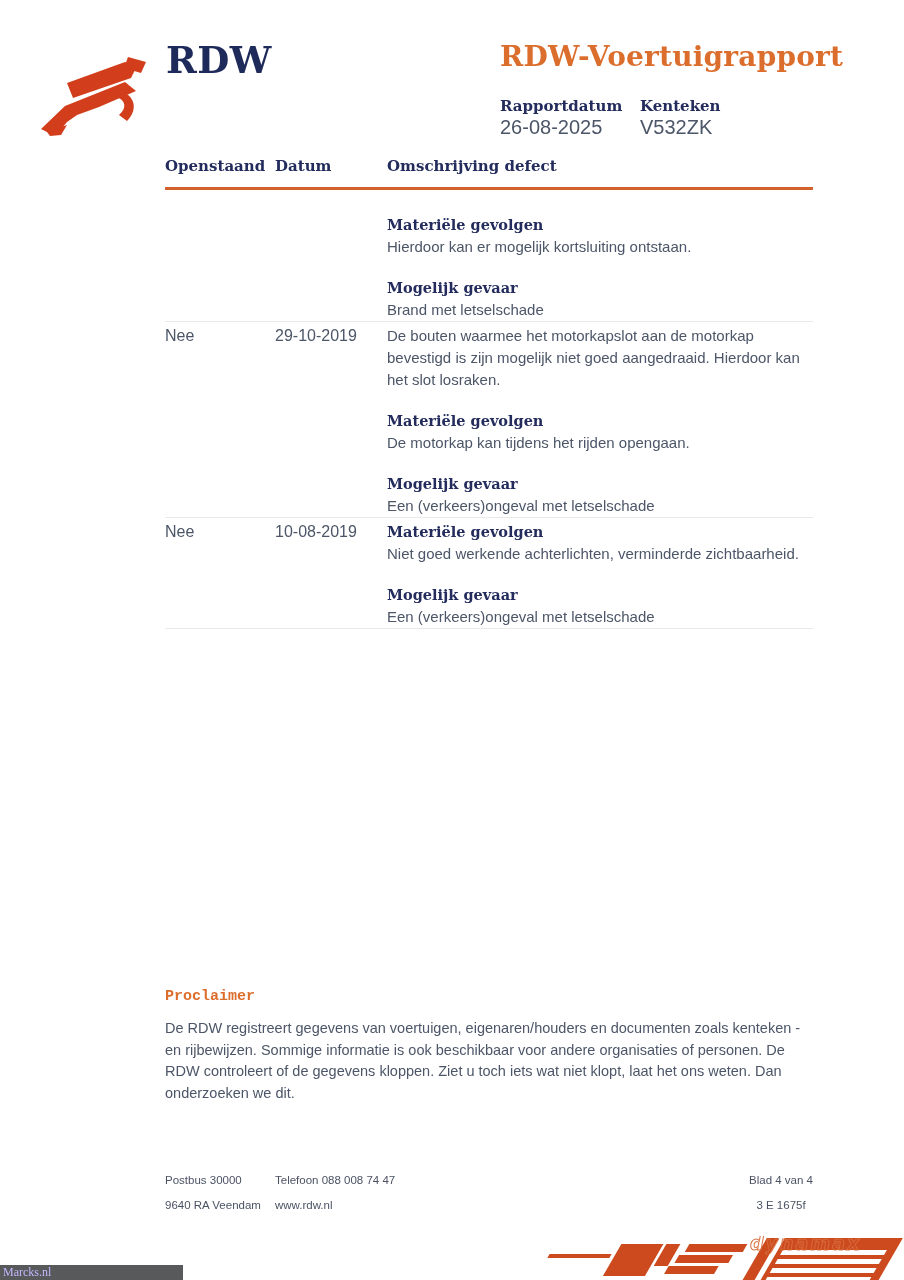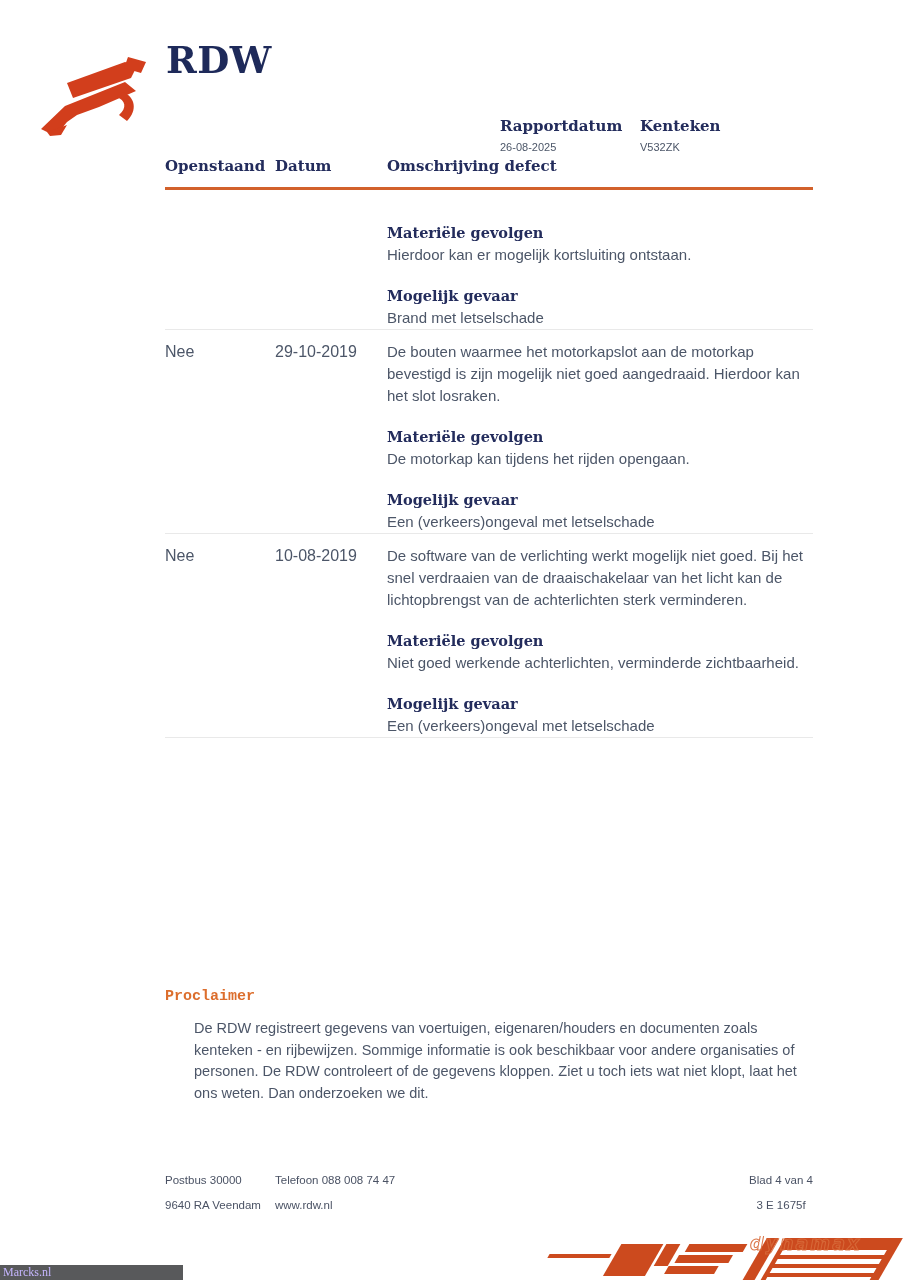--- a/index.html
+++ b/index.html
@@ -16,44 +16,44 @@
   body{font-family:"Liberation Sans",sans-serif;}
   .page{position:relative;width:904px;height:1280px;background:#fff;overflow:hidden;margin:0 auto;}
 
   
   .brand{position:absolute;left:36px;top:44px;width:250px;height:95px;}
   .brand-bird{position:absolute;left:0;top:8px;width:122px;height:88px;}
   .brand-word{position:absolute;left:130px;top:-6px;font-family:"DejaVu Serif",serif;
     font-size:37px;font-weight:600;color:#1E2A5A;letter-spacing:0.5px;}
   .doc-title{position:absolute;left:500px;top:40px;font-family:"DejaVu Serif",serif;
     font-size:28px;font-weight:700;color:var(--accent_orange);letter-spacing:0.2px;}
-  .meta{position:absolute;left:500px;top:96px;display:grid;grid-template-columns:140px auto;margin-top:20px;}
+  .meta{position:absolute;left:500px;top:96px;display:grid;grid-template-columns:140px auto;}
   .meta-label{font-family:"DejaVu Serif",serif;font-weight:700;font-size:15px;color:var(--navy);line-height:20px;}
-  .meta-value{font-size:11px;color:var(--body_text);line-height:22px;}
+  .meta-value{font-size:20px;color:var(--body_text);line-height:22px;}
 
   
   .report-table{position:absolute;left:165px;top:157px;width:648px;}
   .thead{display:grid;grid-template-columns:110px 112px 1fr;
     border-bottom:3px solid var(--rule_orange);padding-bottom:11px;}
   .th{font-family:"DejaVu Serif",serif;font-weight:700;font-size:15px;color:var(--navy);line-height:19px;}
   .defect-row{display:grid;grid-template-columns:110px 112px 1fr;
-    border-bottom:1px solid var(--divider);padding-top:3px;margin-top:8px;}
+    border-bottom:1px solid var(--divider);padding-top:3px;}
   .defect-row:first-child{padding-top:24px;}
   .cell{font-size:16px;color:var(--body_text);line-height:22px;}
   .cell-desc p{margin:0;font-size:15px;color:var(--body_text);line-height:22px;}
   .defect-section{margin-top:19px;}
   .cell-desc > .defect-section:first-child{margin-top:0;}
   .section-heading{font-family:"DejaVu Serif",serif;font-weight:700;font-size:14.5px;
     color:var(--navy);line-height:22px;}
 
   
   .proclaimer{position:absolute;left:165px;top:987px;width:648px;}
   .proclaimer-title{font-family:Liberation Mono, monospace;font-weight:700;font-size:15px;
     color:var(--accent_orange);line-height:19px;}
-  .proclaimer-body{margin-top:12px;font-size:14.5px;color:var(--body_text);line-height:21.5px;margin-left:29px;}
+  .proclaimer-body{margin-top:12px;font-size:14.5px;color:var(--body_text);line-height:21.5px;}
 
   
   .footer{position:absolute;left:165px;top:1168px;width:648px;display:grid;
     grid-template-columns:110px 1fr auto;font-size:11.5px;color:#4A5264;line-height:25px;}
   .footer .right{text-align:center;}
 
   
   .watermark{position:absolute;left:0;bottom:0;width:183px;height:15px;
     background:var(--watermark_bg);color:#c4b5fd;font-family:"Liberation Serif",serif;
     font-size:12px;line-height:14px;padding-left:3px;}
@@ -75,20 +75,21 @@
 
       <polygon points="4,77 28,54 88,30 99,39 62,55 40,63 30,70 21,81 10,80" fill="#D23E1C"></polygon>
 
       <polygon points="10,80 30,73 24,83 13,84" fill="#D23E1C"></polygon>
 
       <path d="M86,40 C98,45 101,58 90,69 L82,63 C90,56 89,48 79,45 Z" fill="#D23E1C"></path>
     </svg>
     <div class="brand-word">RDW</div>
   </div>
 
+  <div class="doc-title">RDW-Voertuigrapport</div>
   <div class="meta">
     <div class="meta-label">Rapportdatum</div>
     <div class="meta-label">Kenteken</div>
     <div class="meta-value">26-08-2025</div>
     <div class="meta-value">V532ZK</div>
   </div>
 
   <div class="report-table">
     <div class="thead">
       <div class="th">Openstaand</div>
@@ -123,21 +124,20 @@
             <div class="defect-section">
       <div class="section-heading">Mogelijk gevaar</div>
       <p>Een (verkeers)ongeval met letselschade</p>
     </div>
           </div>
     </div>
         <div class="defect-row">
       <div class="cell">Nee</div>
       <div class="cell">10-08-2019</div>
       <div class="cell-desc">
-        <p>De software van de verlichting werkt mogelijk niet goed. Bij het snel verdraaien van de draaischakelaar van het licht kan de lichtopbrengst van de achterlichten sterk verminderen.</p>
       <div class="defect-section">
       <div class="section-heading">Materiële gevolgen</div>
       <p>Niet goed werkende achterlichten, verminderde zichtbaarheid.</p>
     </div>
             <div class="defect-section">
       <div class="section-heading">Mogelijk gevaar</div>
       <p>Een (verkeers)ongeval met letselschade</p>
     </div>
           </div>
     </div>

